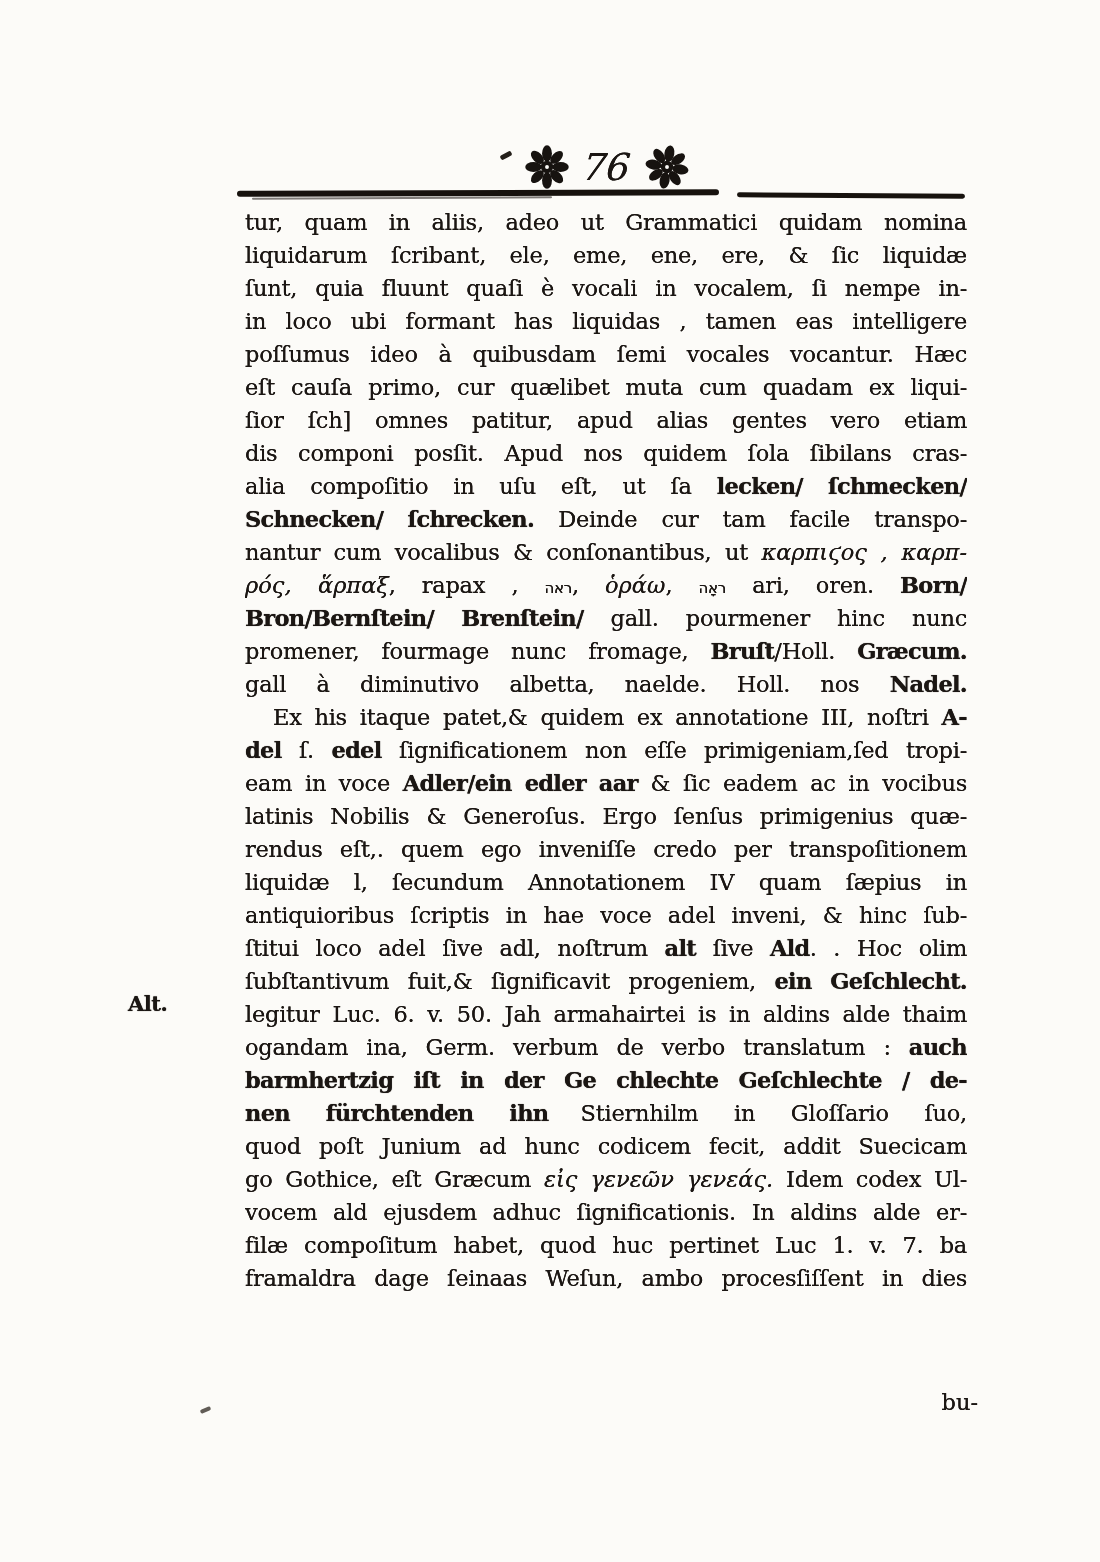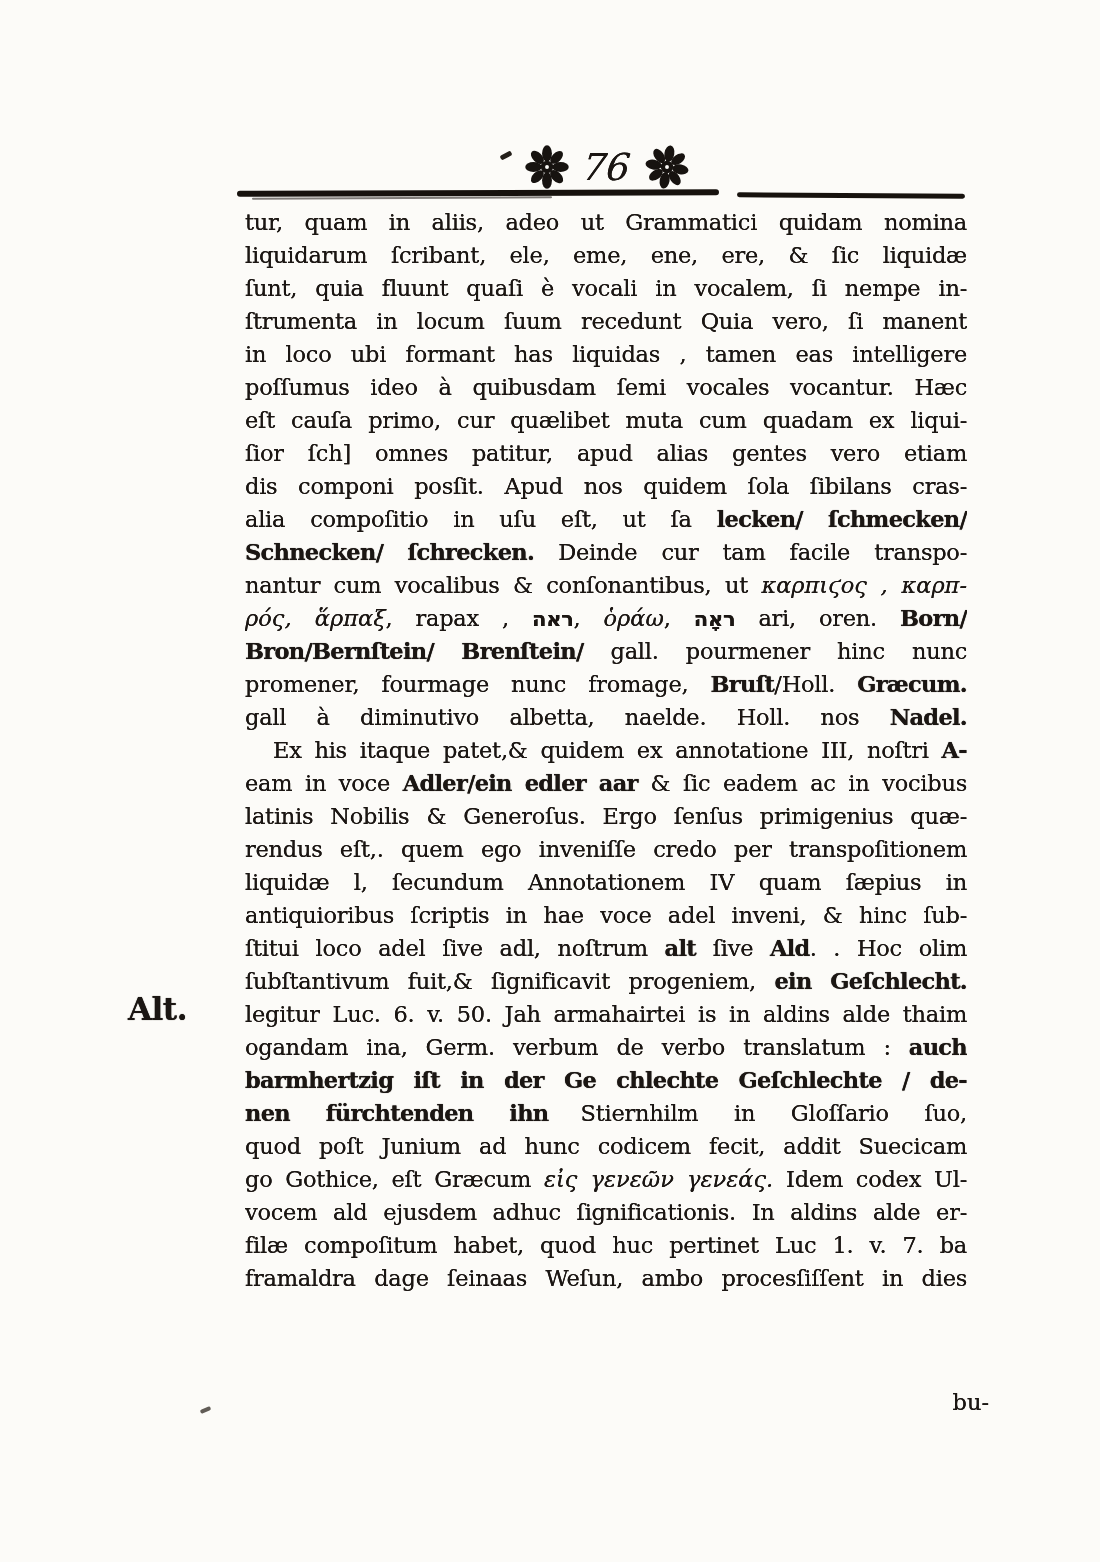--- a/index.html
+++ b/index.html
@@ -37,30 +37,30 @@
   .line{
     width:722px; height:33px; line-height:33px; overflow:hidden;
     text-align:justify; text-align-last:justify;
     font-size:22.5px; letter-spacing:-0.25px; word-spacing:-0.5px;
     text-shadow:0 0 .4px #1b1613;
   }
   .line.indent{text-indent:28px;}
   .lat{}
   .bl{font-weight:bold; letter-spacing:-0.7px; text-shadow:0 0 .7px #14100c;}
   .gr{font-style:italic; letter-spacing:0;}
-  .he{font-family:"DejaVu Sans",sans-serif; font-size:21px;font-weight:bold;}
+  .he{font-family:"DejaVu Sans",sans-serif; font-size:15px;}
   .gap{display:inline-block; width:32px;}
   
   .margin-note{
-    position:absolute; left:128px; top:991px; font-size:31px; font-weight:bold;
+    position:absolute; left:128px; top:991px; font-size:21px; font-weight:bold;
     letter-spacing:-0.5px; text-shadow:0 0 .8px #14100c;
   }
   
   .catchword{
-    position:absolute; left:251px; top:1389px; width:738px;
+    position:absolute; left:240px; top:1389px; width:738px;
     text-align:right; font-size:22.5px; text-shadow:0 0 .4px #1b1613;
   }
 </style>
 </head>
 <body>
 
 <div class="page">
 
   <span class="speck-a"></span>
 
@@ -133,34 +133,34 @@
   <div class="rule rule-l"></div>
   <div class="rule rule-l2"></div>
   <div class="rule rule-r"></div>
 
   <div class="margin-note bl">Alt.</div>
 
   <div class="textblock">
       <div class="line"><span class="lat">tur, quam in aliis, adeo ut Grammatici quidam nomina</span></div>
       <div class="line"><span class="lat">liquidarum ſcribant, ele, eme, ene, ere, &amp; ſic liquidæ</span></div>
       <div class="line"><span class="lat">ſunt, quia fluunt quaſi è vocali in vocalem, ſi nempe in-</span></div>
-      <div class="line"><span class="lat">ſtrumenta in locum ſuum recedunt  Quia vero, ſi manent</span></div>
       <div class="line"><span class="lat">in loco ubi formant has liquidas , tamen eas intelligere</span></div>
       <div class="line"><span class="lat">poſſumus ideo à quibusdam ſemi vocales vocantur. Hæc</span></div>
       <div class="line"><span class="lat">eſt cauſa primo, cur quælibet muta cum quadam ex liqui-</span></div>
       <div class="line"><span class="lat">ſior ſch] omnes patitur, apud alias gentes vero etiam</span></div>
       <div class="line"><span class="lat">dis componi posſit.  Apud nos quidem ſola ſibilans cras-</span></div>
       <div class="line"><span class="lat">alia compoſitio in uſu eſt, ut ſa </span><span class="bl">lecken/ ſchmecken/</span></div>
       <div class="line"><span class="bl">Schnecken/ ſchrecken.</span><span class="lat">  Deinde cur tam facile transpo-</span></div>
       <div class="line"><span class="lat">nantur cum vocalibus &amp; conſonantibus, ut </span><span class="gr">καρπιϛος , καρπ-</span></div>
       <div class="line"><span class="gr">ρός, ἅρπαξ</span><span class="lat">, rapax , </span><span class="he">ראה</span><span class="lat">, </span><span class="gr">ὁράω</span><span class="lat">, </span><span class="he">ראָה</span><span class="lat"> ari, oren. </span><span class="bl">Born/</span></div>
       <div class="line"><span class="bl">Bron/Bernſtein/ Brenſtein/</span><span class="lat"> gall. pourmener hinc nunc</span></div>
       <div class="line"><span class="lat">promener, fourmage nunc fromage, </span><span class="bl">Bruſt</span><span class="lat">/Holl. </span><span class="bl">Græcum.</span></div>
       <div class="line"><span class="lat">gall à diminutivo albetta, naelde. Holl. nos </span><span class="bl">Nadel.</span></div>
       <div class="line indent"><span class="lat">Ex his itaque patet,&amp; quidem ex annotatione III, noſtri </span><span class="bl">A-</span></div>
+      <div class="line"><span class="bl">del</span><span class="lat"> ſ. </span><span class="bl">edel</span><span class="lat"> ſignificationem non eſſe primigeniam,ſed tropi-</span></div>
       <div class="line"><span class="lat">eam in voce </span><span class="bl">Adler/ein edler aar</span><span class="lat"> &amp; ſic eadem ac in vocibus</span></div>
       <div class="line"><span class="lat">latinis Nobilis &amp; Generoſus. Ergo ſenſus primigenius quæ-</span></div>
       <div class="line"><span class="lat">rendus eſt,. quem ego inveniſſe credo per transpoſitionem</span></div>
       <div class="line"><span class="lat">liquidæ l, ſecundum Annotationem IV quam ſæpius in</span></div>
       <div class="line"><span class="lat">antiquioribus ſcriptis in hae voce adel inveni, &amp; hinc ſub-</span></div>
       <div class="line"><span class="lat">ſtitui loco adel ſive adl, noſtrum </span><span class="bl">alt</span><span class="lat"> ſive </span><span class="bl">Ald</span><span class="lat">. . Hoc olim</span></div>
       <div class="line"><span class="lat">ſubſtantivum fuit,&amp; ſignificavit progeniem, </span><span class="bl">ein Geſchlecht.</span></div>
       <div class="line"><span class="lat">legitur Luc. 6. v. 50. Jah armahairtei is in aldins alde thaim</span></div>
       <div class="line"><span class="lat">ogandam ina, Germ. verbum de verbo translatum : </span><span class="bl">auch</span></div>
       <div class="line"><span class="bl">barmhertzig iſt in der Ge chlechte Geſchlechte / de-</span></div>

